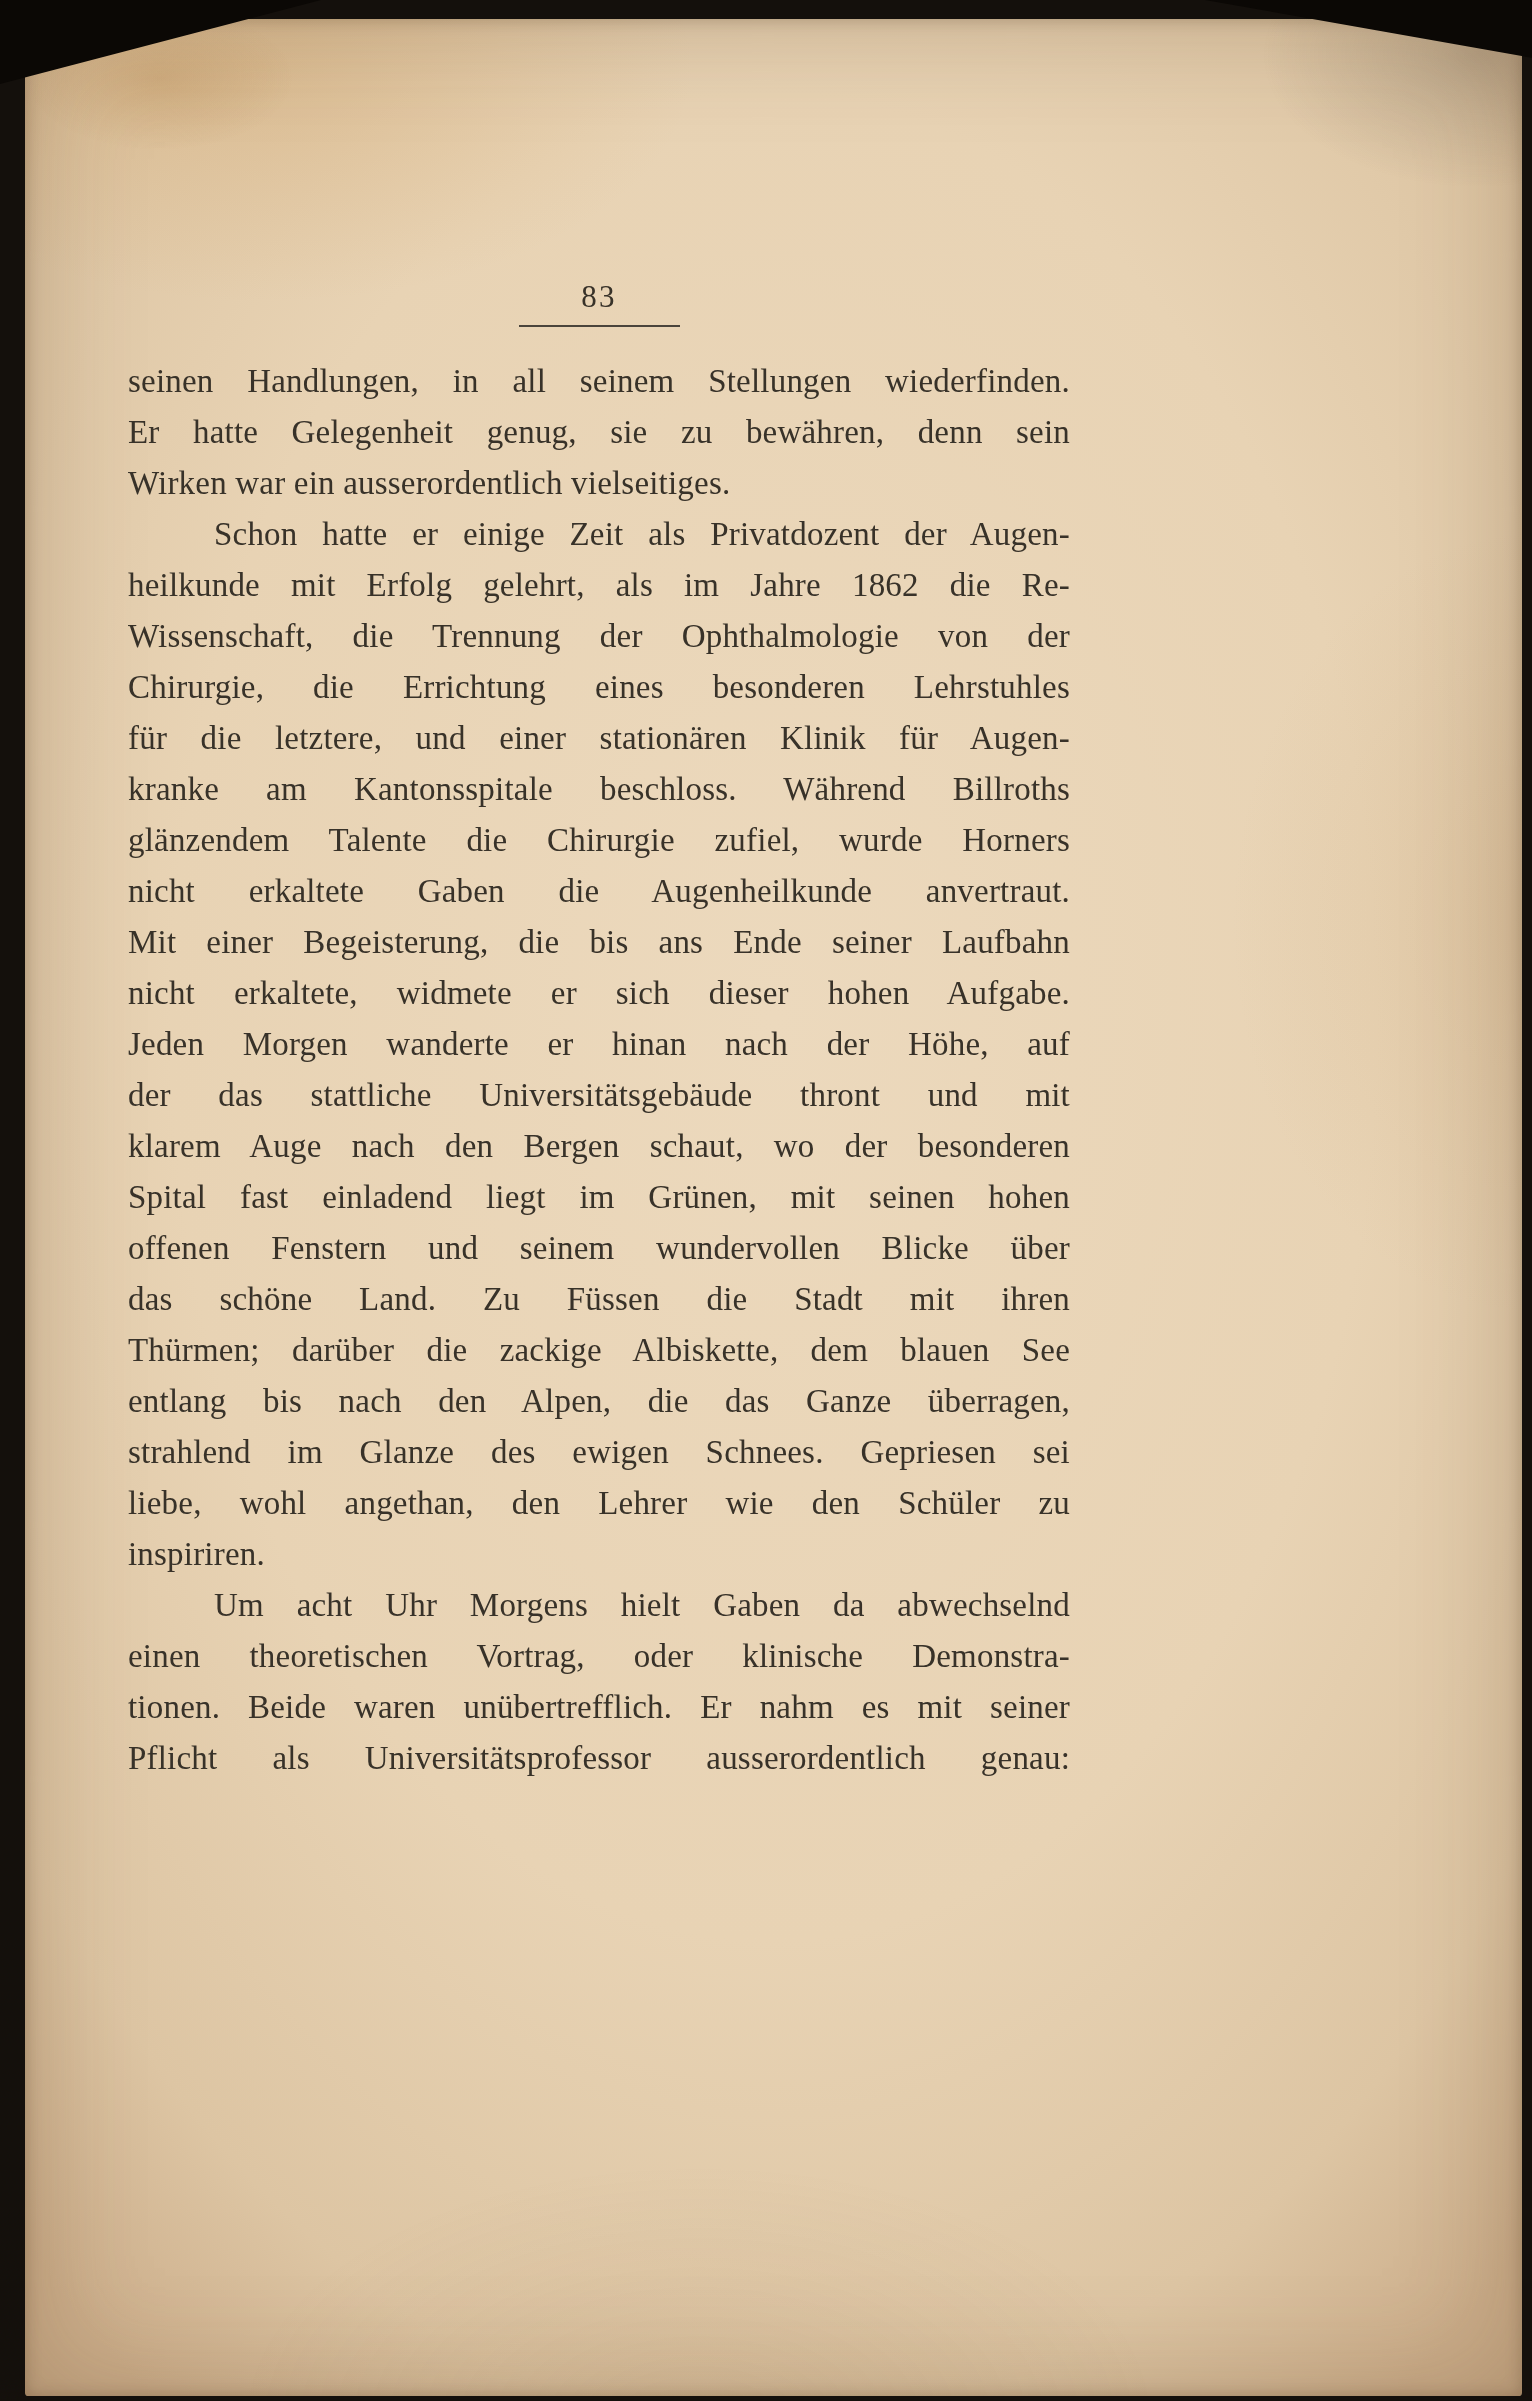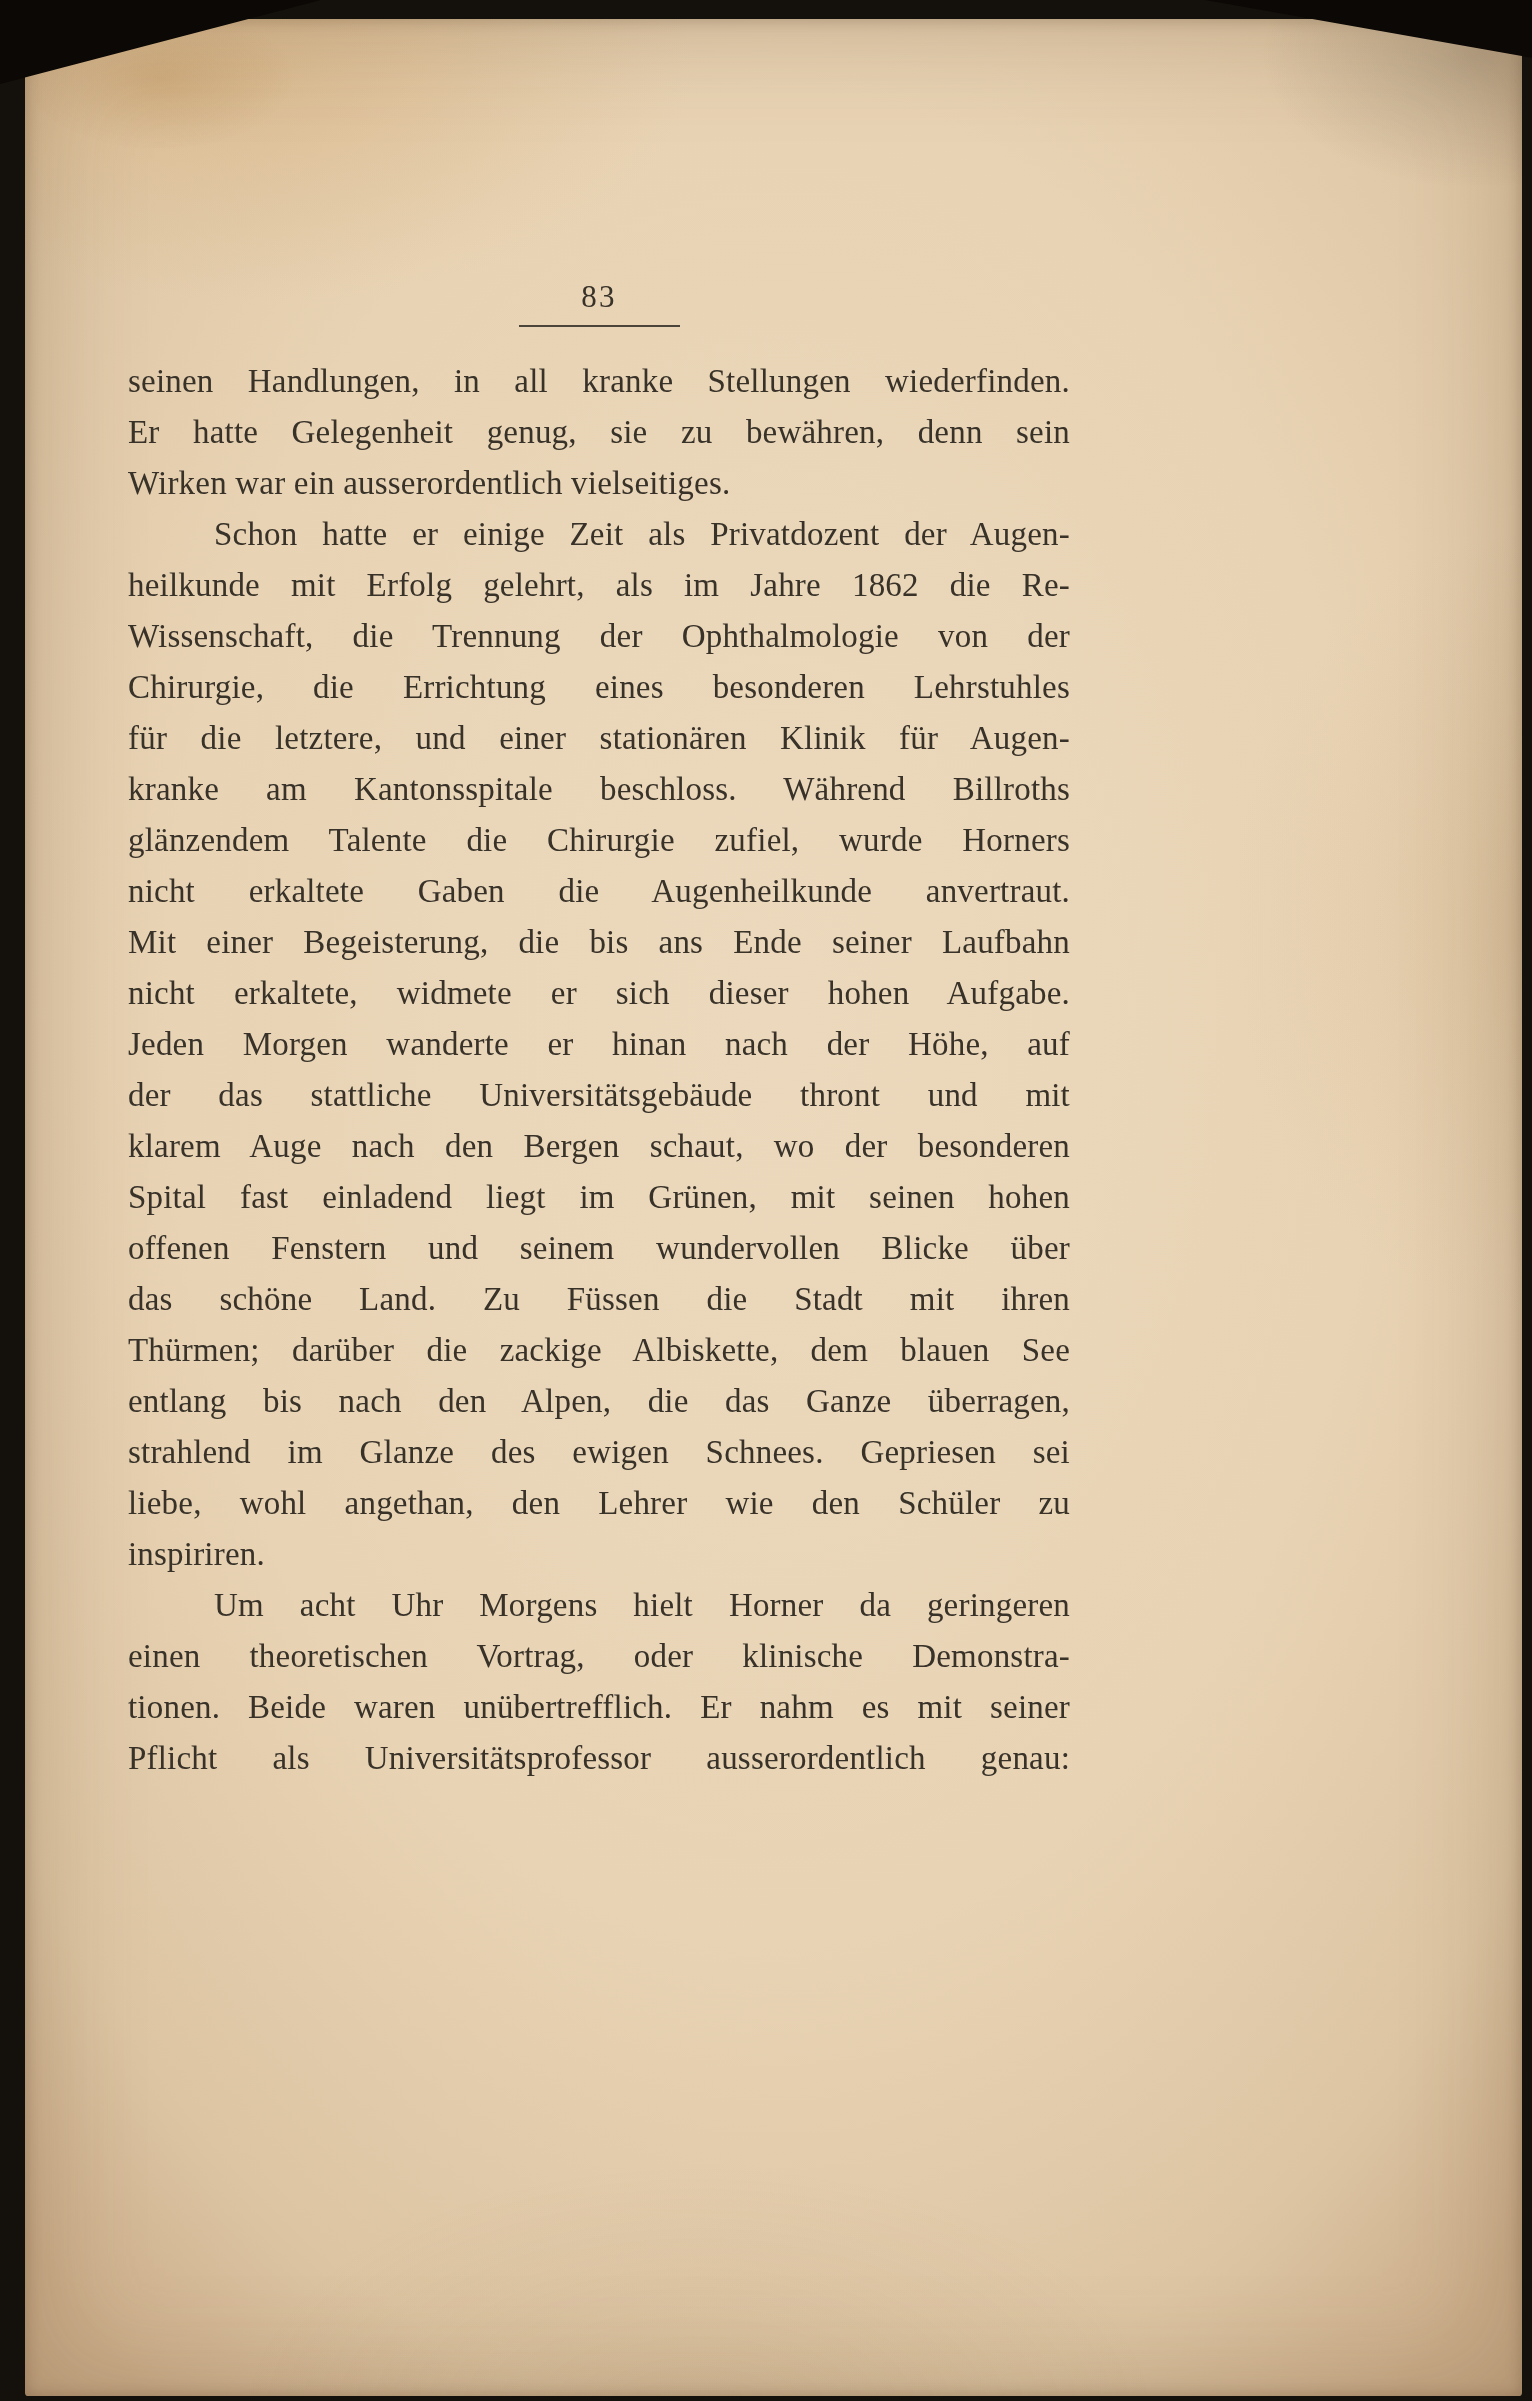--- a/index.html
+++ b/index.html
@@ -103,21 +103,21 @@
 </head>
 <body>
 
 <div class="scan">
   <div class="paper">
     <div class="stains"></div>
     <div class="content">
       <div class="page-number">83</div>
       <div class="page-number-rule"></div>
       <div class="lines">
-          <div class="line">seinen Handlungen, in all kranke Stellungen wiederfinden.</div>
+          <div class="line">seinen Handlungen, in all seinem Stellungen wiederfinden.</div>
           <div class="line">Er hatte Gelegenheit genug, sie zu bewähren, denn sein</div>
           <div class="line no-just">Wirken war ein ausserordentlich vielseitiges.</div>
           <div class="line indent">Schon hatte er einige Zeit als Privatdozent der Augen-</div>
           <div class="line">heilkunde mit Erfolg gelehrt, als im Jahre 1862 die Re-</div>
           <div class="line">Wissenschaft, die Trennung der Ophthalmologie von der</div>
           <div class="line">Chirurgie, die Errichtung eines besonderen Lehrstuhles</div>
           <div class="line">für die letztere, und einer stationären Klinik für Augen-</div>
           <div class="line">kranke am Kantonsspitale beschloss. Während Billroths</div>
           <div class="line">glänzendem Talente die Chirurgie zufiel, wurde Horners</div>
           <div class="line">nicht erkaltete Gaben die Augenheilkunde anvertraut.</div>
@@ -127,21 +127,21 @@
           <div class="line">der das stattliche Universitätsgebäude thront und mit</div>
           <div class="line">klarem Auge nach den Bergen schaut, wo der besonderen</div>
           <div class="line">Spital fast einladend liegt im Grünen, mit seinen hohen</div>
           <div class="line">offenen Fenstern und seinem wundervollen Blicke über</div>
           <div class="line">das schöne Land. Zu Füssen die Stadt mit ihren</div>
           <div class="line">Thürmen; darüber die zackige Albiskette, dem blauen See</div>
           <div class="line">entlang bis nach den Alpen, die das Ganze überragen,</div>
           <div class="line">strahlend im Glanze des ewigen Schnees. Gepriesen sei</div>
           <div class="line">liebe, wohl angethan, den Lehrer wie den Schüler zu</div>
           <div class="line no-just">inspiriren.</div>
-          <div class="line indent">Um acht Uhr Morgens hielt Horner da geringeren</div>
+          <div class="line indent">Um acht Uhr Morgens hielt Gaben da abwechselnd</div>
           <div class="line">einen theoretischen Vortrag, oder klinische Demonstra-</div>
           <div class="line">tionen. Beide waren unübertrefflich. Er nahm es mit seiner</div>
           <div class="line">Pflicht als Universitätsprofessor ausserordentlich genau:</div>
         </div>
     </div>
   </div>
   <div class="wedge tl"></div>
   <div class="wedge tr"></div>
 </div>
 

